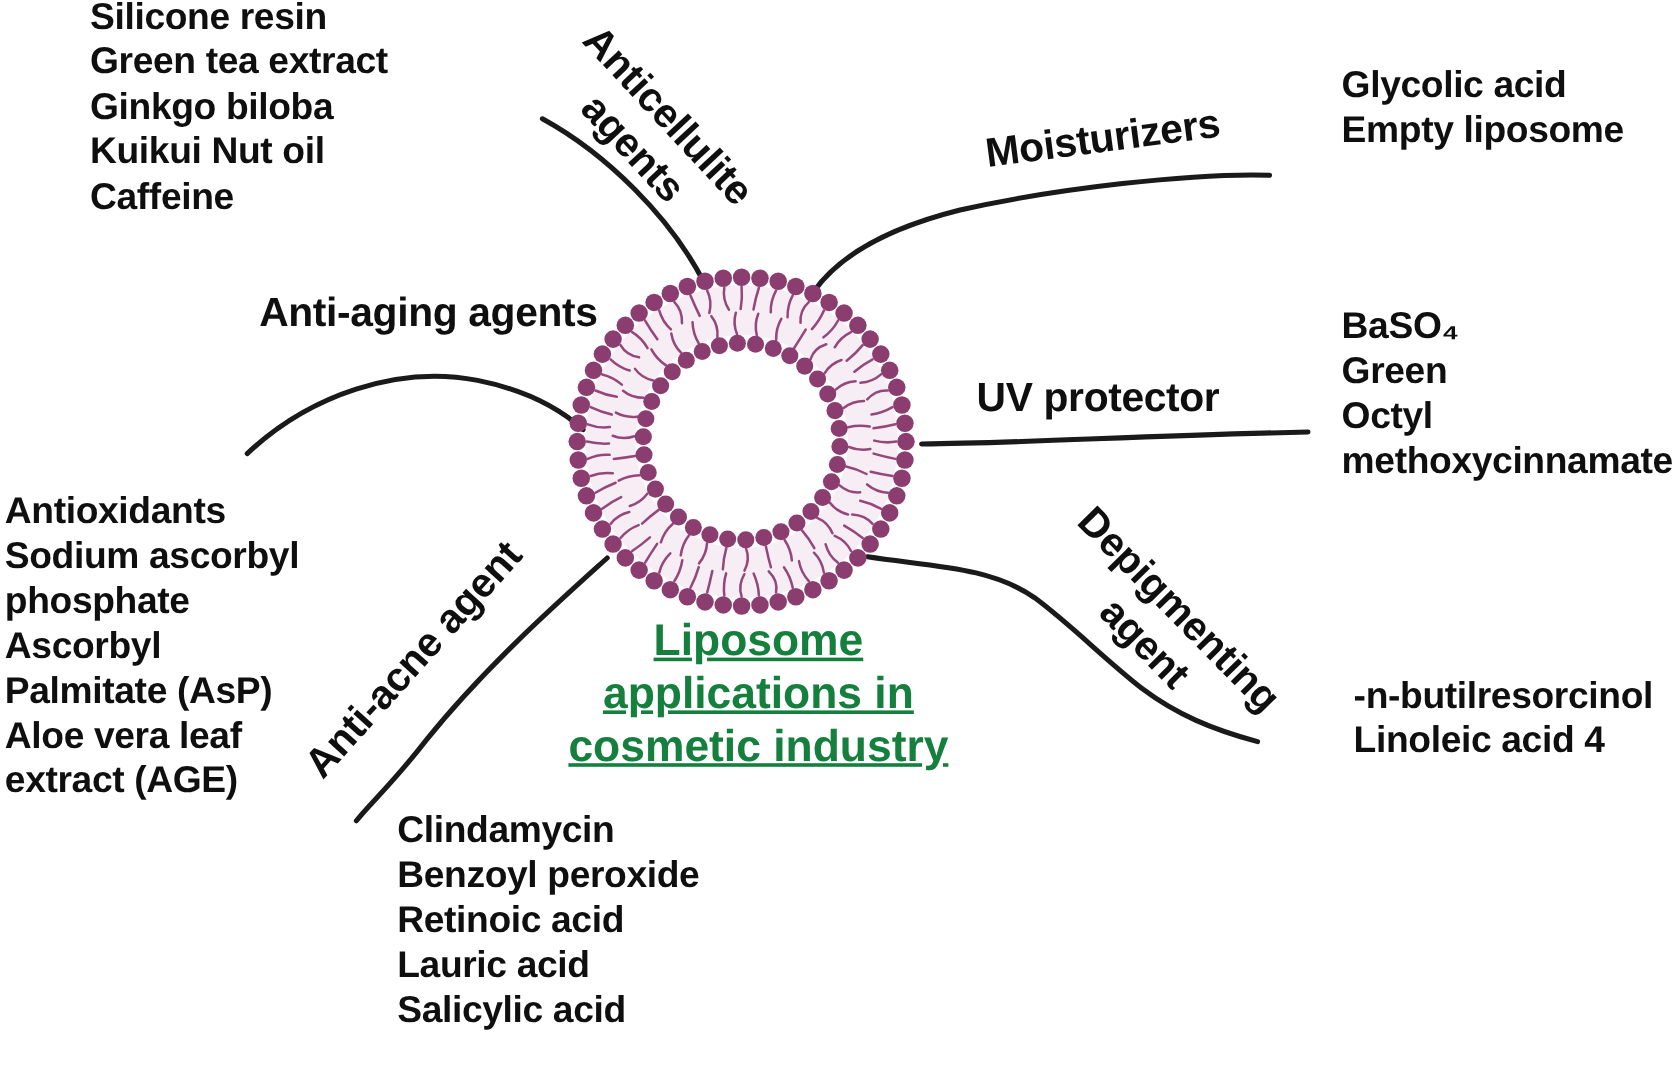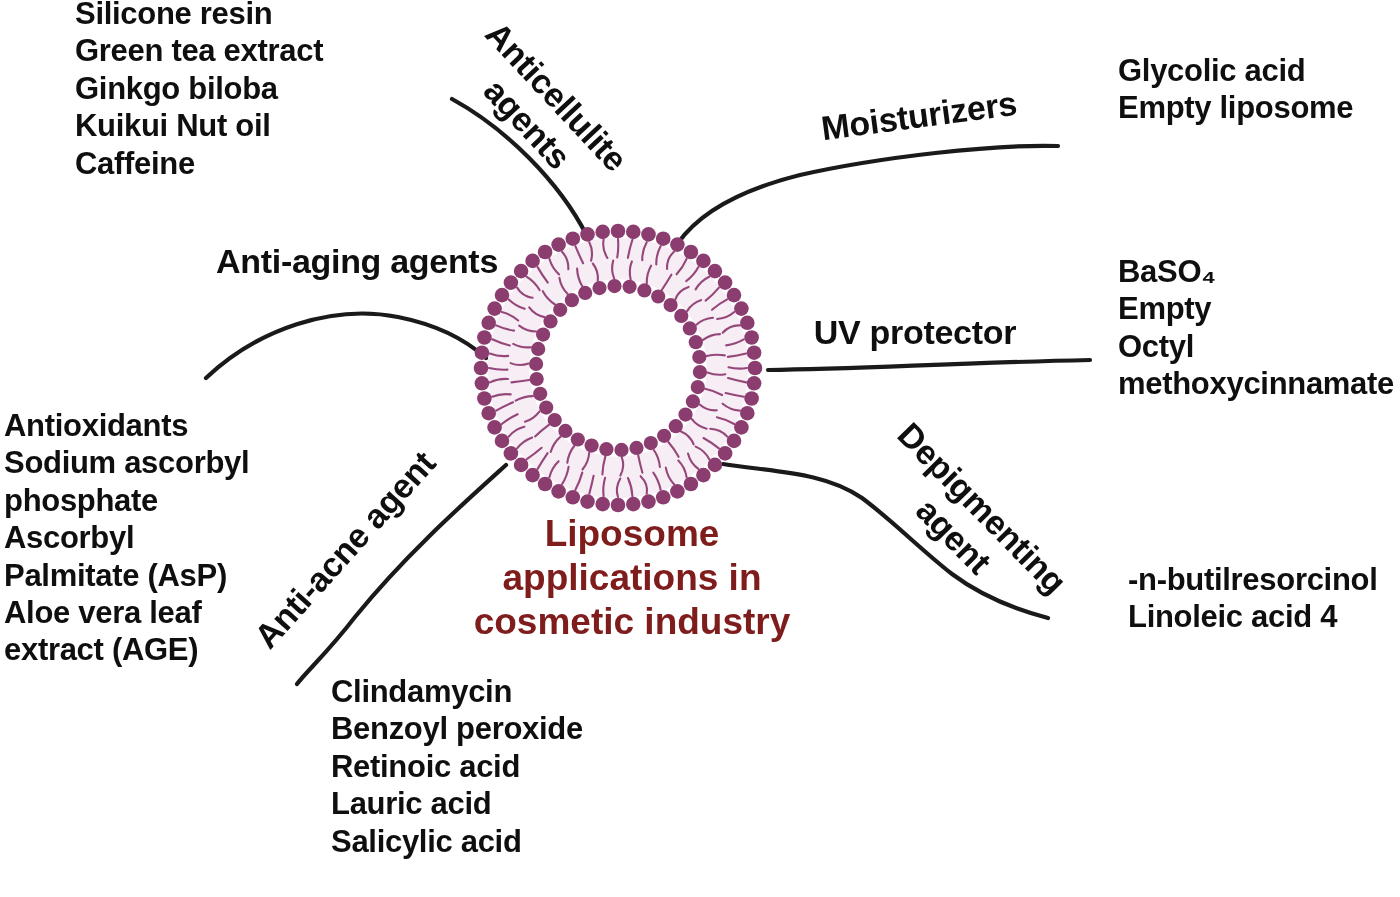--- a/index.html
+++ b/index.html
@@ -250,21 +250,21 @@
       <div>Caffeine</div>
     </div>
 
   <div class="list" id="list-moisturizers">
       <div>Glycolic acid</div>
       <div>Empty liposome</div>
     </div>
 
   <div class="list" id="list-uv">
       <div>BaSO₄</div>
-      <div>Empty</div>
+      <div>Green</div>
       <div>Octyl</div>
       <div>methoxycinnamate</div>
     </div>
 
   <div class="list" id="list-depigmenting">
       <div>-n-butilresorcinol</div>
       <div>Linoleic acid 4</div>
     </div>
 
   <div class="list" id="list-antiaging">
@@ -296,19 +296,19 @@
 
   <div class="branch-label two-line rot455" id="label-depigmenting">
       <div>Depigmenting</div>
       <div>agent</div>
     </div>
 
   <div class="branch-label" id="label-antiaging">Anti-aging agents</div>
 
   <div class="branch-label rotm48" id="label-antiacne">Anti-acne agent</div>
 
-  <div id="center-title" style="color: #7f1d1d;">
+  <div id="center-title" style="color: #15803d; text-decoration: underline;">
       <div>Liposome</div>
       <div>applications in</div>
       <div>cosmetic industry</div>
     </div>
 
 </div>
 
 </body></html>

